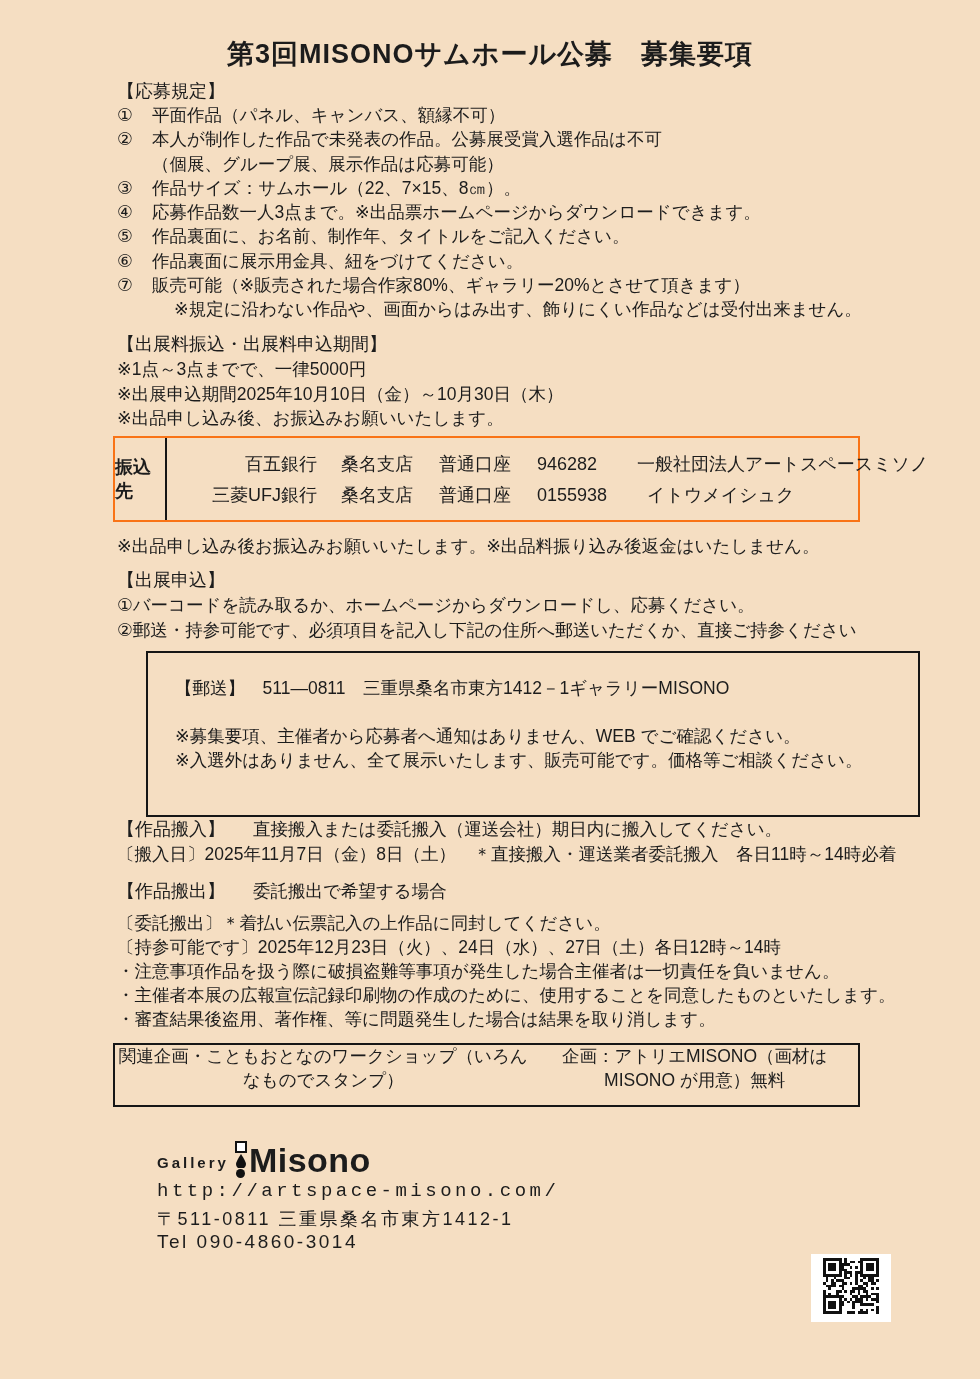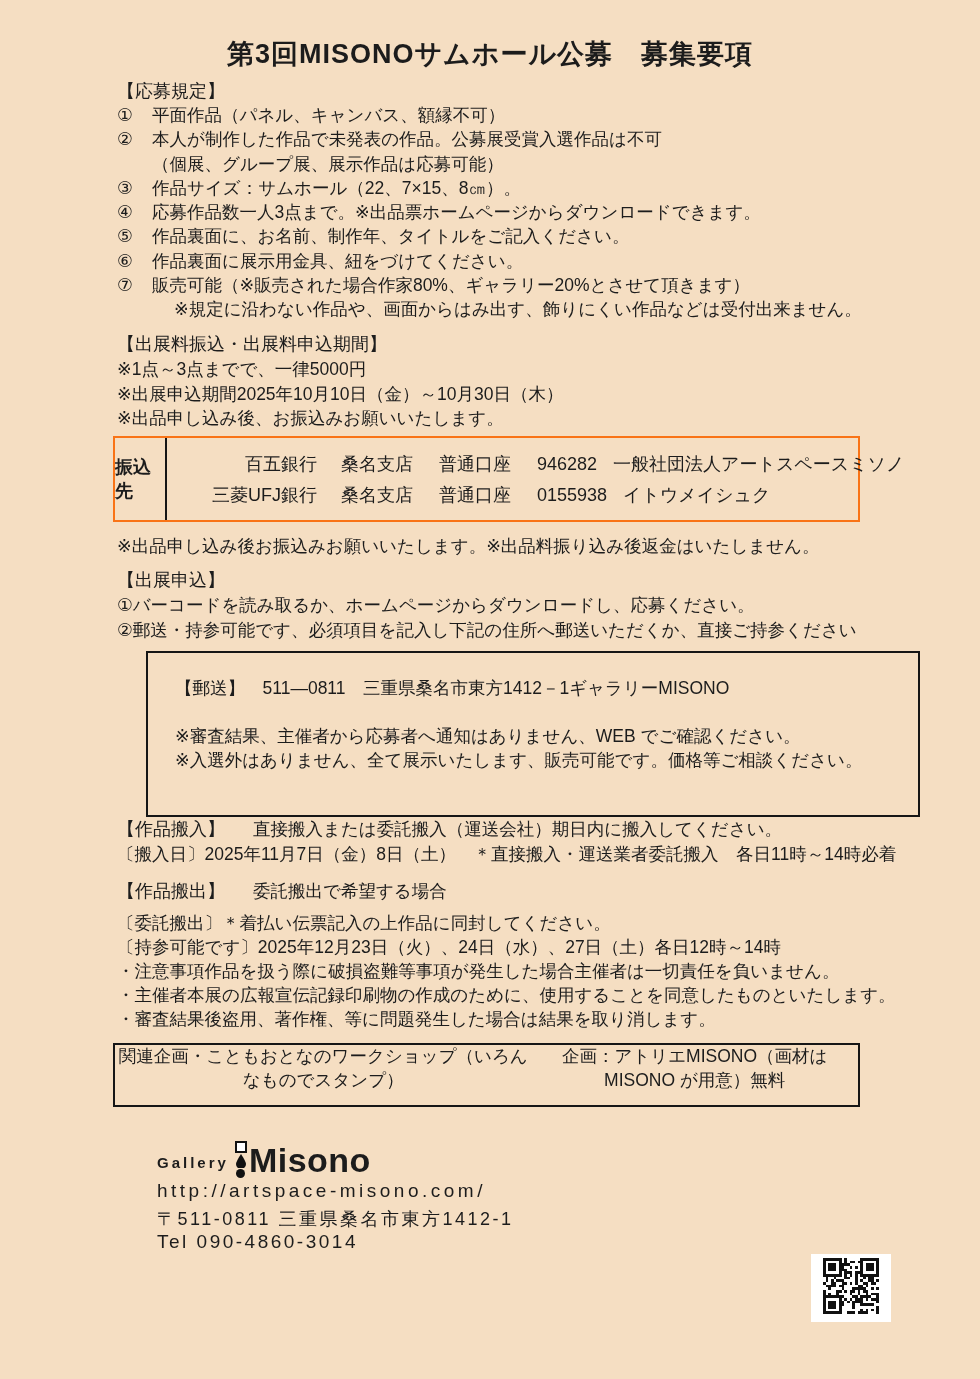--- a/index.html
+++ b/index.html
@@ -24,21 +24,21 @@
   
   .bank-box{top:436px;left:113px;width:743px;height:82px;border:2px solid #f97316;display:flex;}
   .bank-label{width:50px;flex:none;border-right:2px solid #161616;display:flex;
               align-items:center;justify-content:center;font-size:18px;font-weight:700;}
   .bank-content{flex:1;display:flex;flex-direction:column;justify-content:center;gap:5px;}
   .bank-row{display:flex;align-items:baseline;font-size:18px;font-weight:400;line-height:26px;white-space:nowrap;}
   .bank-name{width:150px;text-align:right;}
   .bank-branch{margin-left:24px;}
   .bank-type{margin-left:26px;}
   .bank-num{margin-left:26px;}
-  .bank-holder{margin-left:16px;}
+  .bank-holder{margin-left:40px;}
   .bank-note{top:534px;left:117px;}
   
   .entry-heading{top:568px;left:117px;}
   .entry-lines{top:593px;left:117px;}
   .entry-lines .body-line{line-height:25px;}
   
   .mail-box{top:651px;left:113px;width:743px;height:139px;border:2px solid #161616;
             padding:23px 0 0 27px;box-sizing:content-box;margin-left:33px;}
   .mail-spacer{height:24px;}
   .mail-box .body-line{line-height:24px;}
@@ -55,21 +55,21 @@
   .workshop-box .body-line{line-height:23.5px;}
   
   .logo-row{top:1141px;left:157px;display:flex;align-items:flex-start;}
   .gallery-label{font-size:15px;letter-spacing:3px;font-weight:600;margin-top:13px;}
   .logo-mark{position:relative;width:15px;height:40px;margin-left:5px;}
   .mark-square{position:absolute;top:0;left:1px;width:8px;height:8px;
                border:2.5px solid #111;background:#fff;}
   .mark-drop{position:absolute;top:13px;left:1px;}
   .mark-dot{position:absolute;top:28px;left:2px;width:9px;height:9px;border-radius:50%;background:#111;}
   .logo-text{font-size:34px;font-weight:700;line-height:34px;margin-top:2px;letter-spacing:0.5px;}
-  .site-url{top:1180px;left:157px;font-size:19px;letter-spacing:3.5px;font-weight:500;}
+  .site-url{top:1180px;left:157px;font-size:19px;letter-spacing:3.5px;font-weight:500;font-family:Liberation Mono, monospace;}
   .postal-address{top:1207px;left:157px;font-size:18px;letter-spacing:2.5px;}
   .phone-number{top:1231px;left:157px;font-size:19px;letter-spacing:2.5px;}
   
   .qr-wrap{top:1254px;left:811px;width:80px;height:68px;background:#fff;
            display:flex;align-items:center;justify-content:center;}
 </style>
 </head>
 <body>
 
 <div class="abs doc-title">第3回MISONOサムホール公募　募集要項</div>
@@ -153,21 +153,21 @@
 
 <div class="abs sec-heading entry-heading">【出展申込】</div>
 <div class="abs entry-lines">
   <div class="body-line">①バーコードを読み取るか、ホームページからダウンロードし、応募ください。</div>
   <div class="body-line">②郵送・持参可能です、必須項目を記入し下記の住所へ郵送いただくか、直接ご持参ください</div>
 </div>
 
 <div class="abs mail-box">
   <div class="body-line">【郵送】　511―0811　三重県桑名市東方1412－1ギャラリーMISONO</div>
   <div class="mail-spacer"></div>
-  <div class="body-line">※審査結果、主催者から応募者へ通知はありません、WEB でご確認ください。</div>
+  <div class="body-line">※募集要項、主催者から応募者へ通知はありません、WEB でご確認ください。</div>
   <div class="body-line">※入選外はありません、全て展示いたします、販売可能です。価格等ご相談ください。</div>
 </div>
 
 <div class="abs body-line carryin-line1">
   <span class="sec-heading">【作品搬入】</span><span class="h-gap"></span><span>直接搬入または委託搬入（運送会社）期日内に搬入してください。</span>
 </div>
 <div class="abs body-line carryin-line2">〔搬入日〕2025年11月7日（金）8日（土）　＊直接搬入・運送業者委託搬入　各日11時～14時必着</div>
 
 <div class="abs body-line carryout-line1">
   <span class="sec-heading">【作品搬出】</span><span class="h-gap"></span><span>委託搬出で希望する場合</span>

